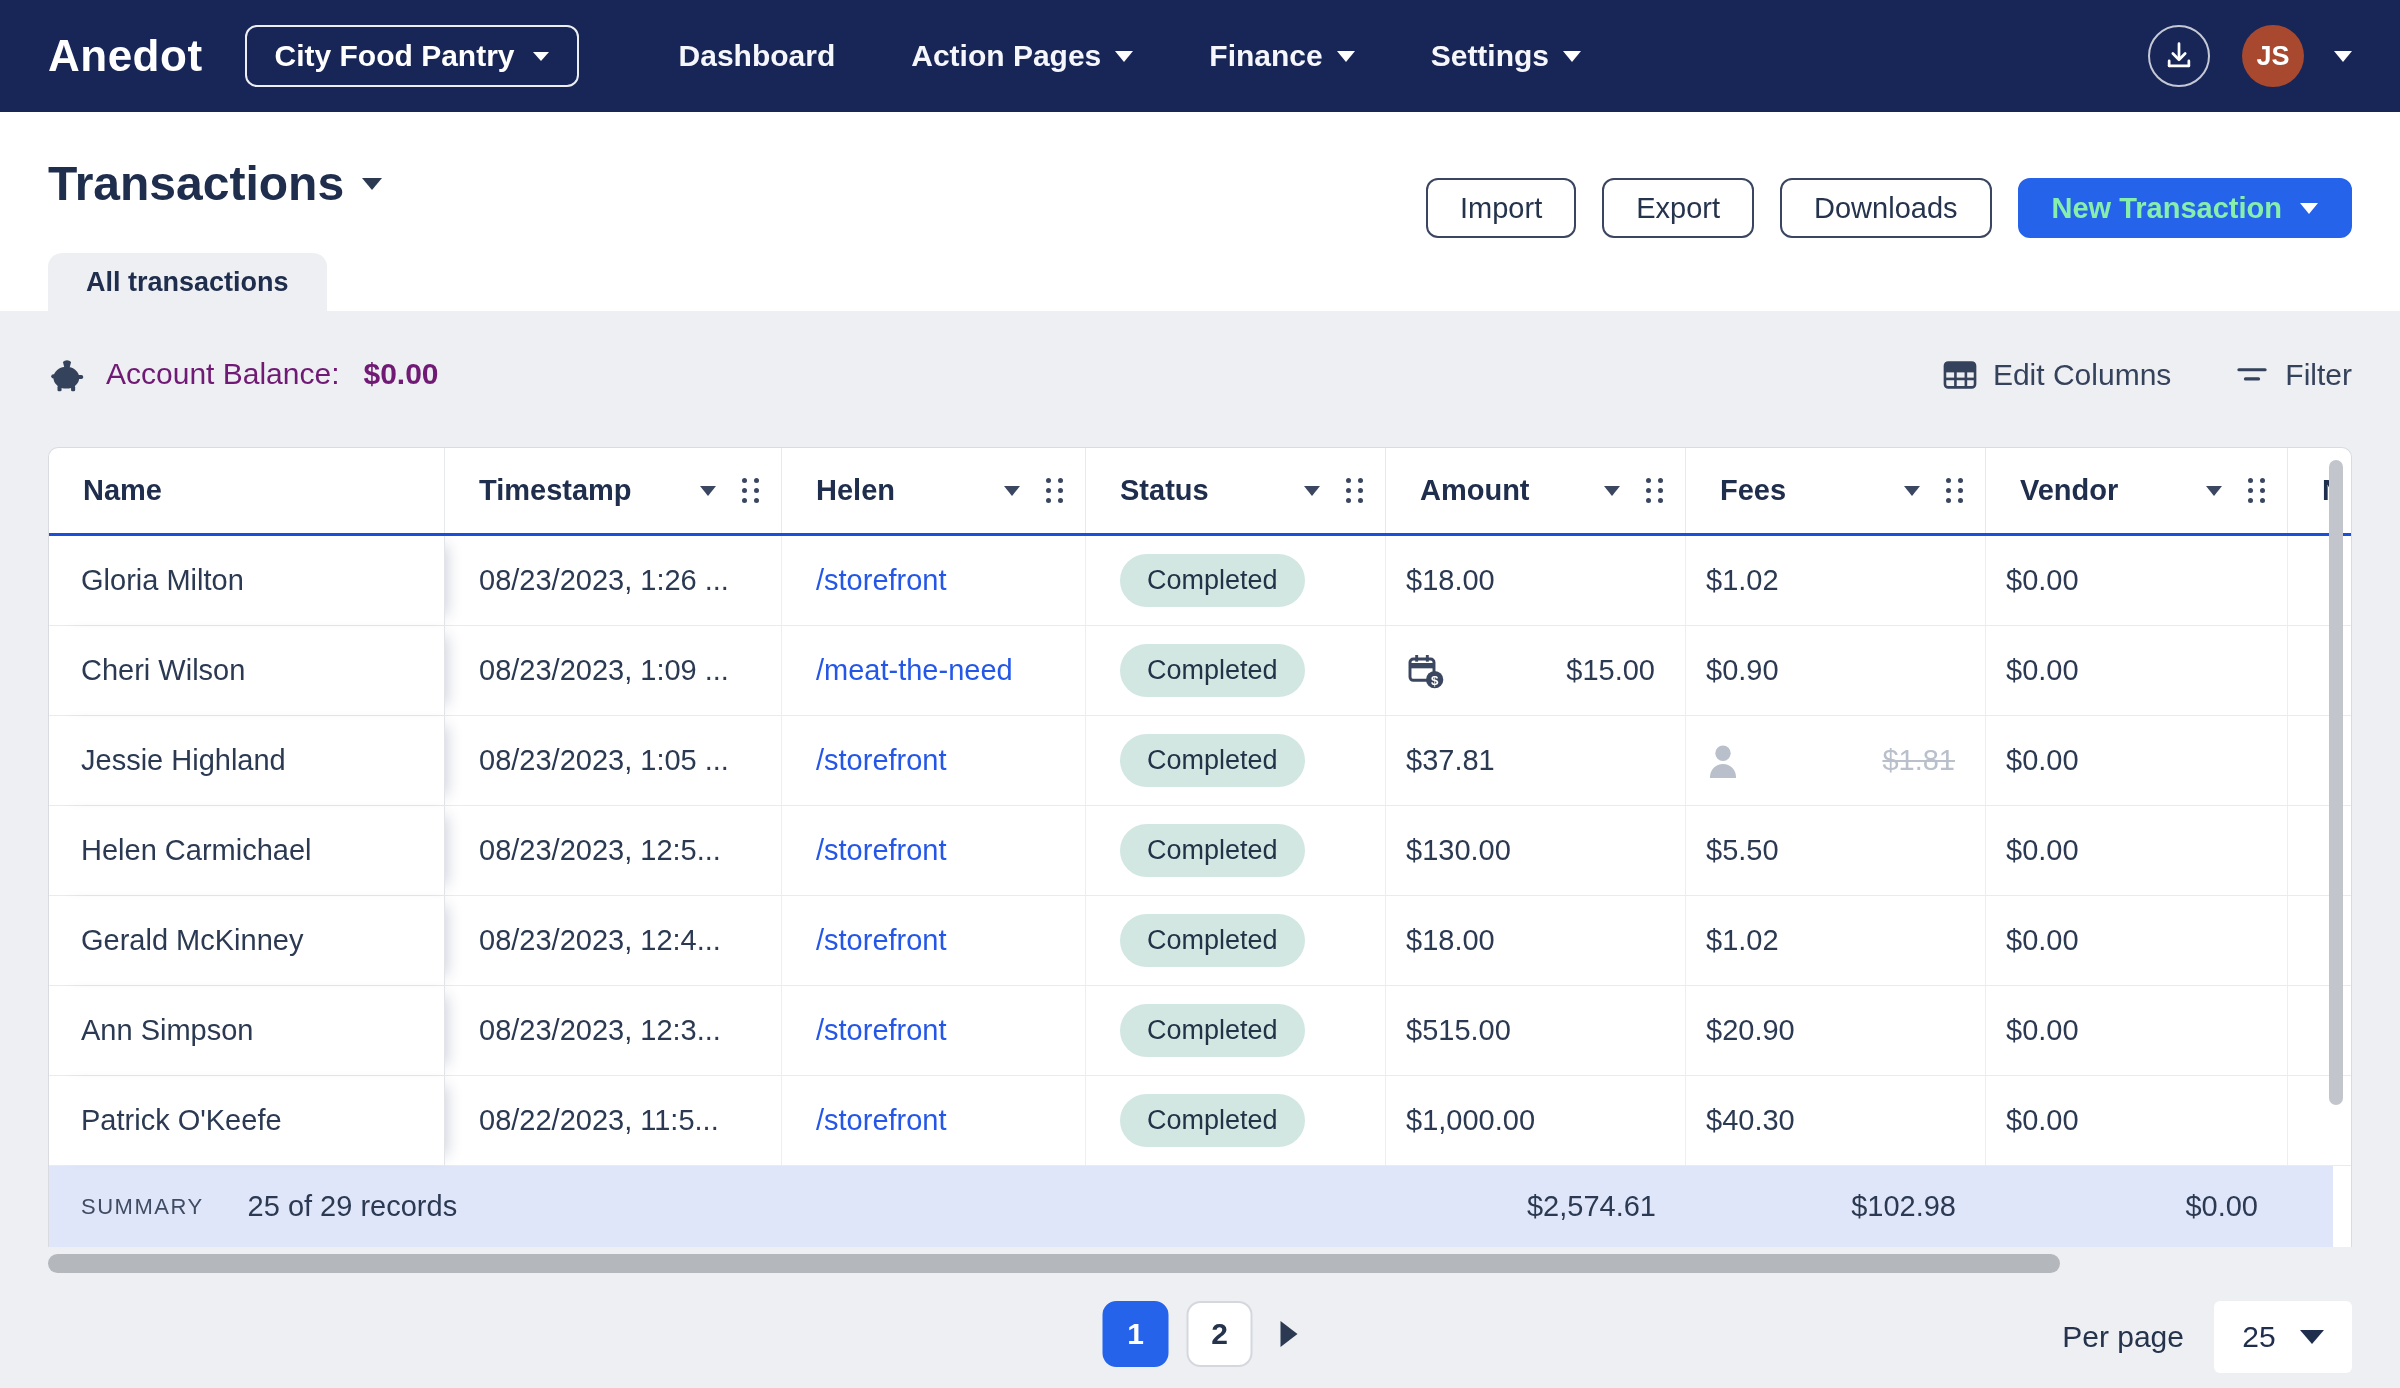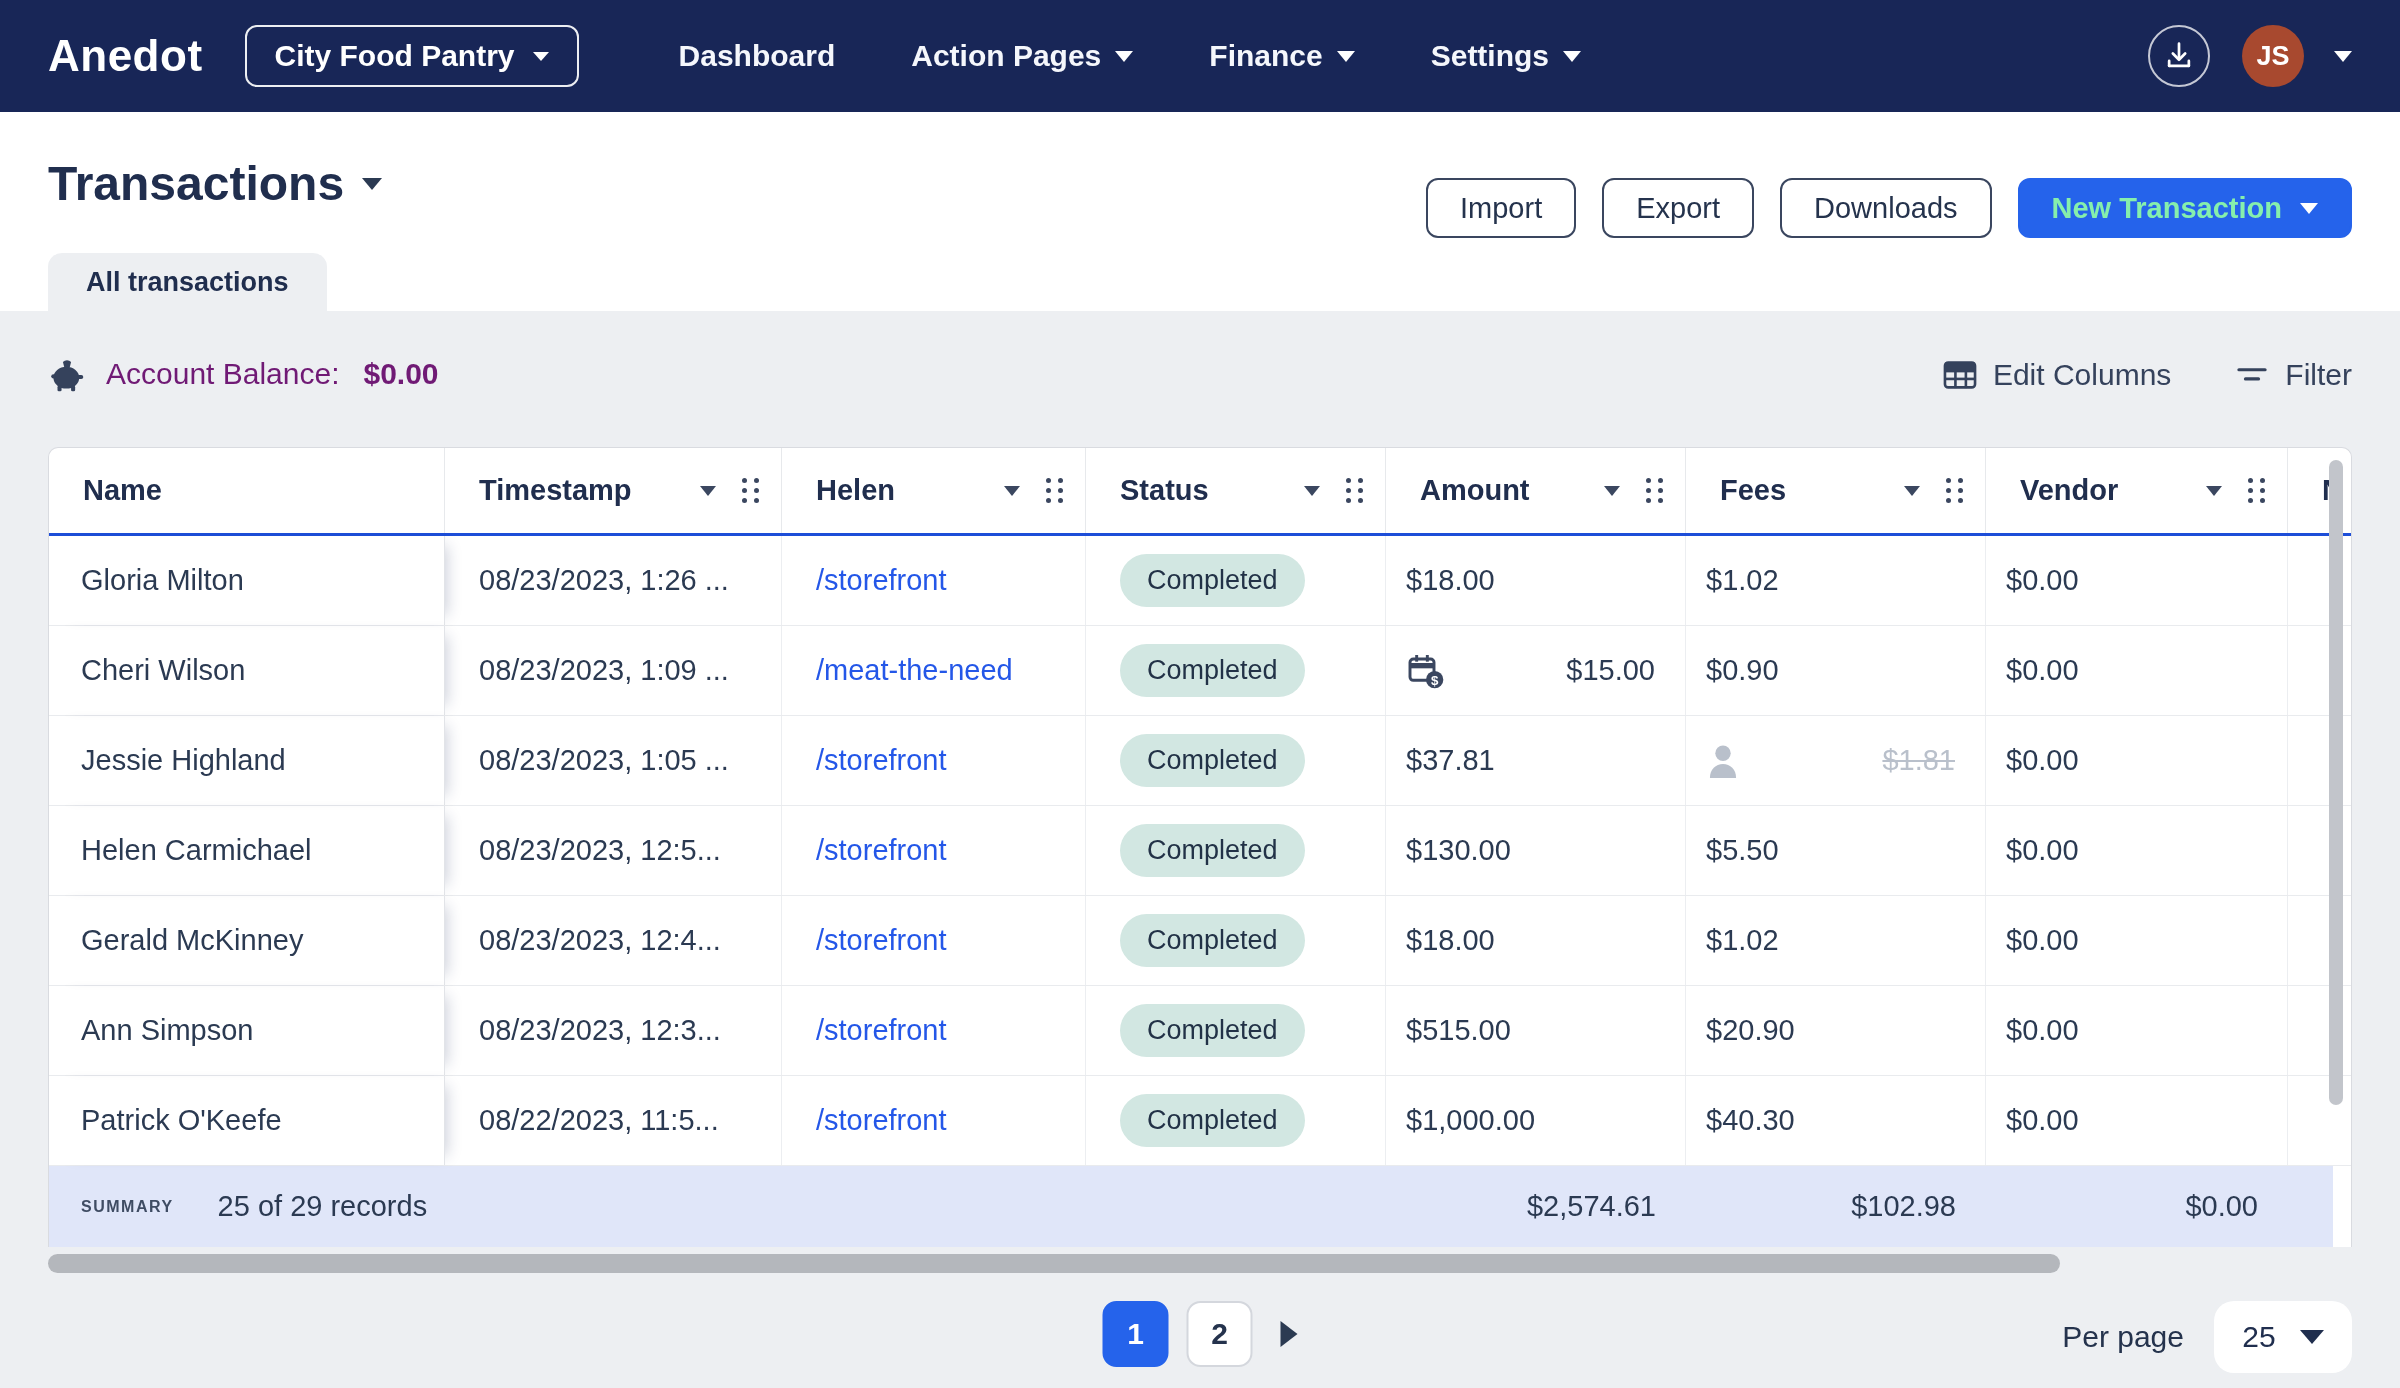--- a/index.html
+++ b/index.html
@@ -64,37 +64,37 @@
   .td-name { padding-left:32px; box-shadow:12px 0 14px -10px rgba(24,38,87,.22); border-right:1px solid #e2e4e8; }
   .td-num { padding-right:30px; padding-left:20px; }
   .td-num.with-icon { justify-content:space-between; }
   .page-link { color:#2457e8; cursor:pointer; text-decoration:none; }
   .badge { background:#d2e7e2; color:#223247; font-size:27px; font-weight:500; padding:11px 27px; border-radius:30px; }
   .struck { color:#b9c0cb; text-decoration:line-through; }
   .cell-icon { display:flex; align-items:center; }
 
   .summary { height:81px; width:calc(100% - 18px); background:#e0e6f9; align-items:center; font-size:29px; color:#2b3a52; }
   .summary .s-label-cell { grid-column:1 / 5; display:flex; align-items:center; gap:44px; padding-left:32px; }
-  .s-label { font-size:16px; font-weight:700; letter-spacing:1.5px; color:#3f4c63; }
+  .s-label { font-size:22px; font-weight:400; letter-spacing:1.5px; color:#3f4c63; }
   .s-amount { grid-column:5; } .s-fees { grid-column:6; } .s-vendor { grid-column:7; }
   .s-num { display:flex; justify-content:flex-end; align-items:center; padding-right:30px; }
 
   .vscroll { position:absolute; top:12px; right:8px; width:14px; height:645px; background:#c2c5cb; border-radius:8px; cursor:pointer; }
   .hscroll { margin-top:7px; width:2012px; height:19px; background:#b4b7bc; border-radius:10px; cursor:pointer; }
 
   
   .pager-row { position:relative; margin-top:28px; height:74px; }
   .pages { position:absolute; left:50%; transform:translateX(-50%); display:flex; align-items:center; gap:18px; }
   .page-btn { width:66px; height:66px; border-radius:14px; display:flex; align-items:center; justify-content:center;
               font-size:30px; font-weight:600; background:#fff; border:2px solid #d4d7dd; color:#25334d; cursor:pointer; font-family:inherit; }
   .page-btn.active { background:#2563eb; border-color:#2563eb; color:#fff; }
   .arrow-r { width:0; height:0; border-top:13px solid transparent; border-bottom:13px solid transparent; border-left:17px solid #2b3a52; margin-left:10px; cursor:pointer; }
   .perpage { position:absolute; right:0; top:0; display:flex; align-items:center; gap:30px; }
   .perpage-label { font-size:30px; color:#25334d; }
-  .perpage-select { width:138px; height:72px; background:#fff; border-radius:20px; display:flex; align-items:center;
+  .perpage-select { width:138px; height:72px; background:#fff; border-radius:6px; display:flex; align-items:center;
                     justify-content:center; gap:24px; font-size:30px; color:#202e4e; cursor:pointer; }
   .caret-pp { width:0; height:0; border-left:12px solid transparent; border-right:12px solid transparent; border-top:14px solid #202e4e; }
 
   svg { display:block; }
 </style>
 </head>
 <body>
 
 <div class="page">
 

